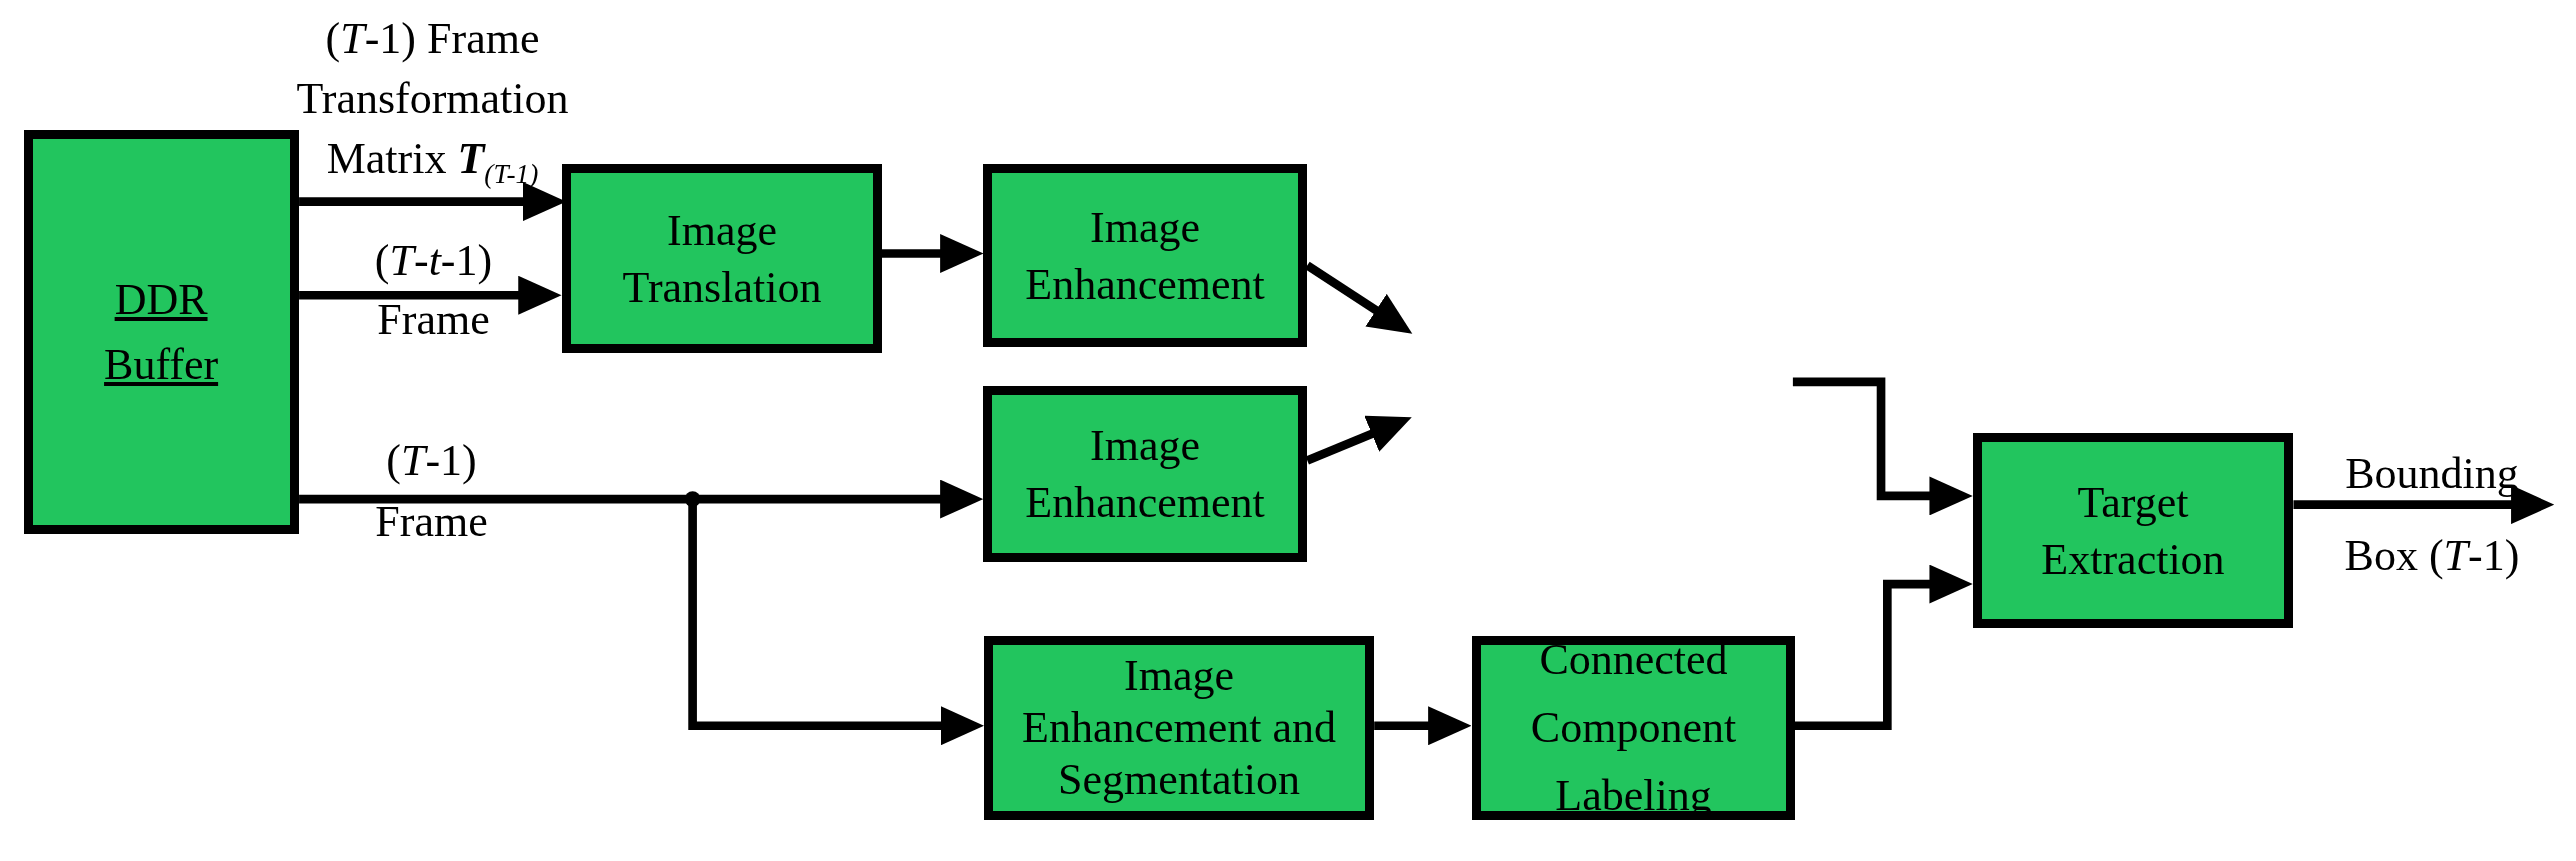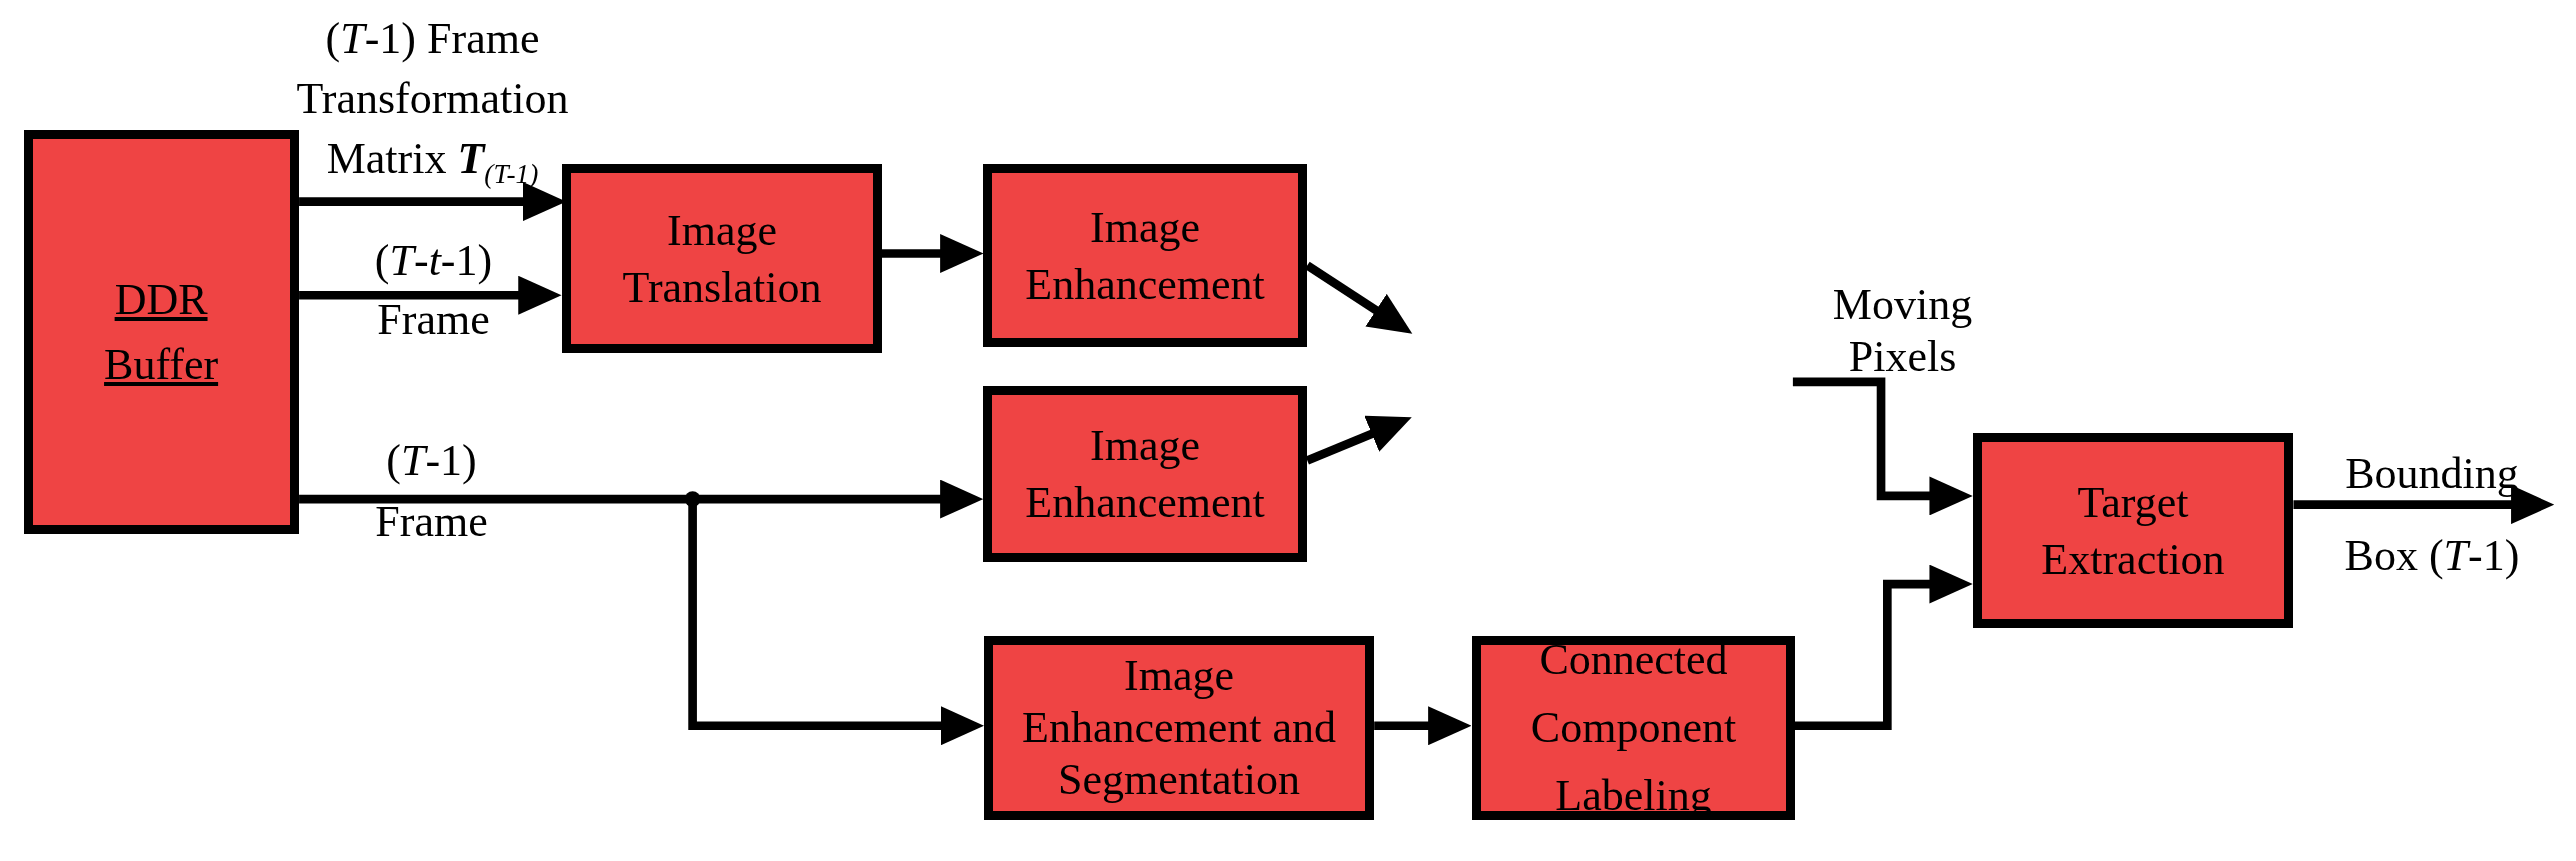--- a/index.html
+++ b/index.html
@@ -9,21 +9,21 @@
     background:#ffffff;
     font-family:"Liberation Serif", serif;
     color:#000;
     overflow:hidden;
   }
   .wires{position:absolute;left:0;top:0;width:2576px;height:862px;}
   .box{
     position:absolute;
     box-sizing:border-box;
     border:9.4px solid #000;
-    background:#ef4444;
+    background:#22c55e;
     display:flex;align-items:center;justify-content:center;
     text-align:center;
     z-index:2;
   }
   .box-label{
     white-space:pre-line;
     font-size:44px;
     display:block;
   }
   .wire-label{
@@ -101,22 +101,20 @@
     <span class="box-label" style="line-height:57px;">Target
 Extraction</span>
   </div>
 
   <div class="wire-label" style="left:232px;top:9.4px;width:401px;line-height:60px;">(<i>T</i>-1) Frame<br>Transformation<br>Matrix <b><i>T</i></b><sub><i>(T-1)</i></sub></div>
 
   <div class="wire-label" style="left:331px;top:231px;width:205px;line-height:59px;">(<i>T</i>-<i>t</i>-1)<br>Frame</div>
 
   <div class="wire-label" style="left:329px;top:430px;width:205px;line-height:61px;">(<i>T</i>-1)<br>Frame</div>
 
-  <div class="wire-label" style="left:1804px;top:279px;width:197px;line-height:52px;">Moving
-Pixels</div>
 
 
   <div class="wire-label" style="left:2298px;top:450px;width:268px;line-height:47px;">Bounding</div>
 
   <div class="wire-label" style="left:2298px;top:532px;width:268px;line-height:47px;">Box (<i>T</i>-1)</div>
 
 </div>
 
 
 </body></html>

